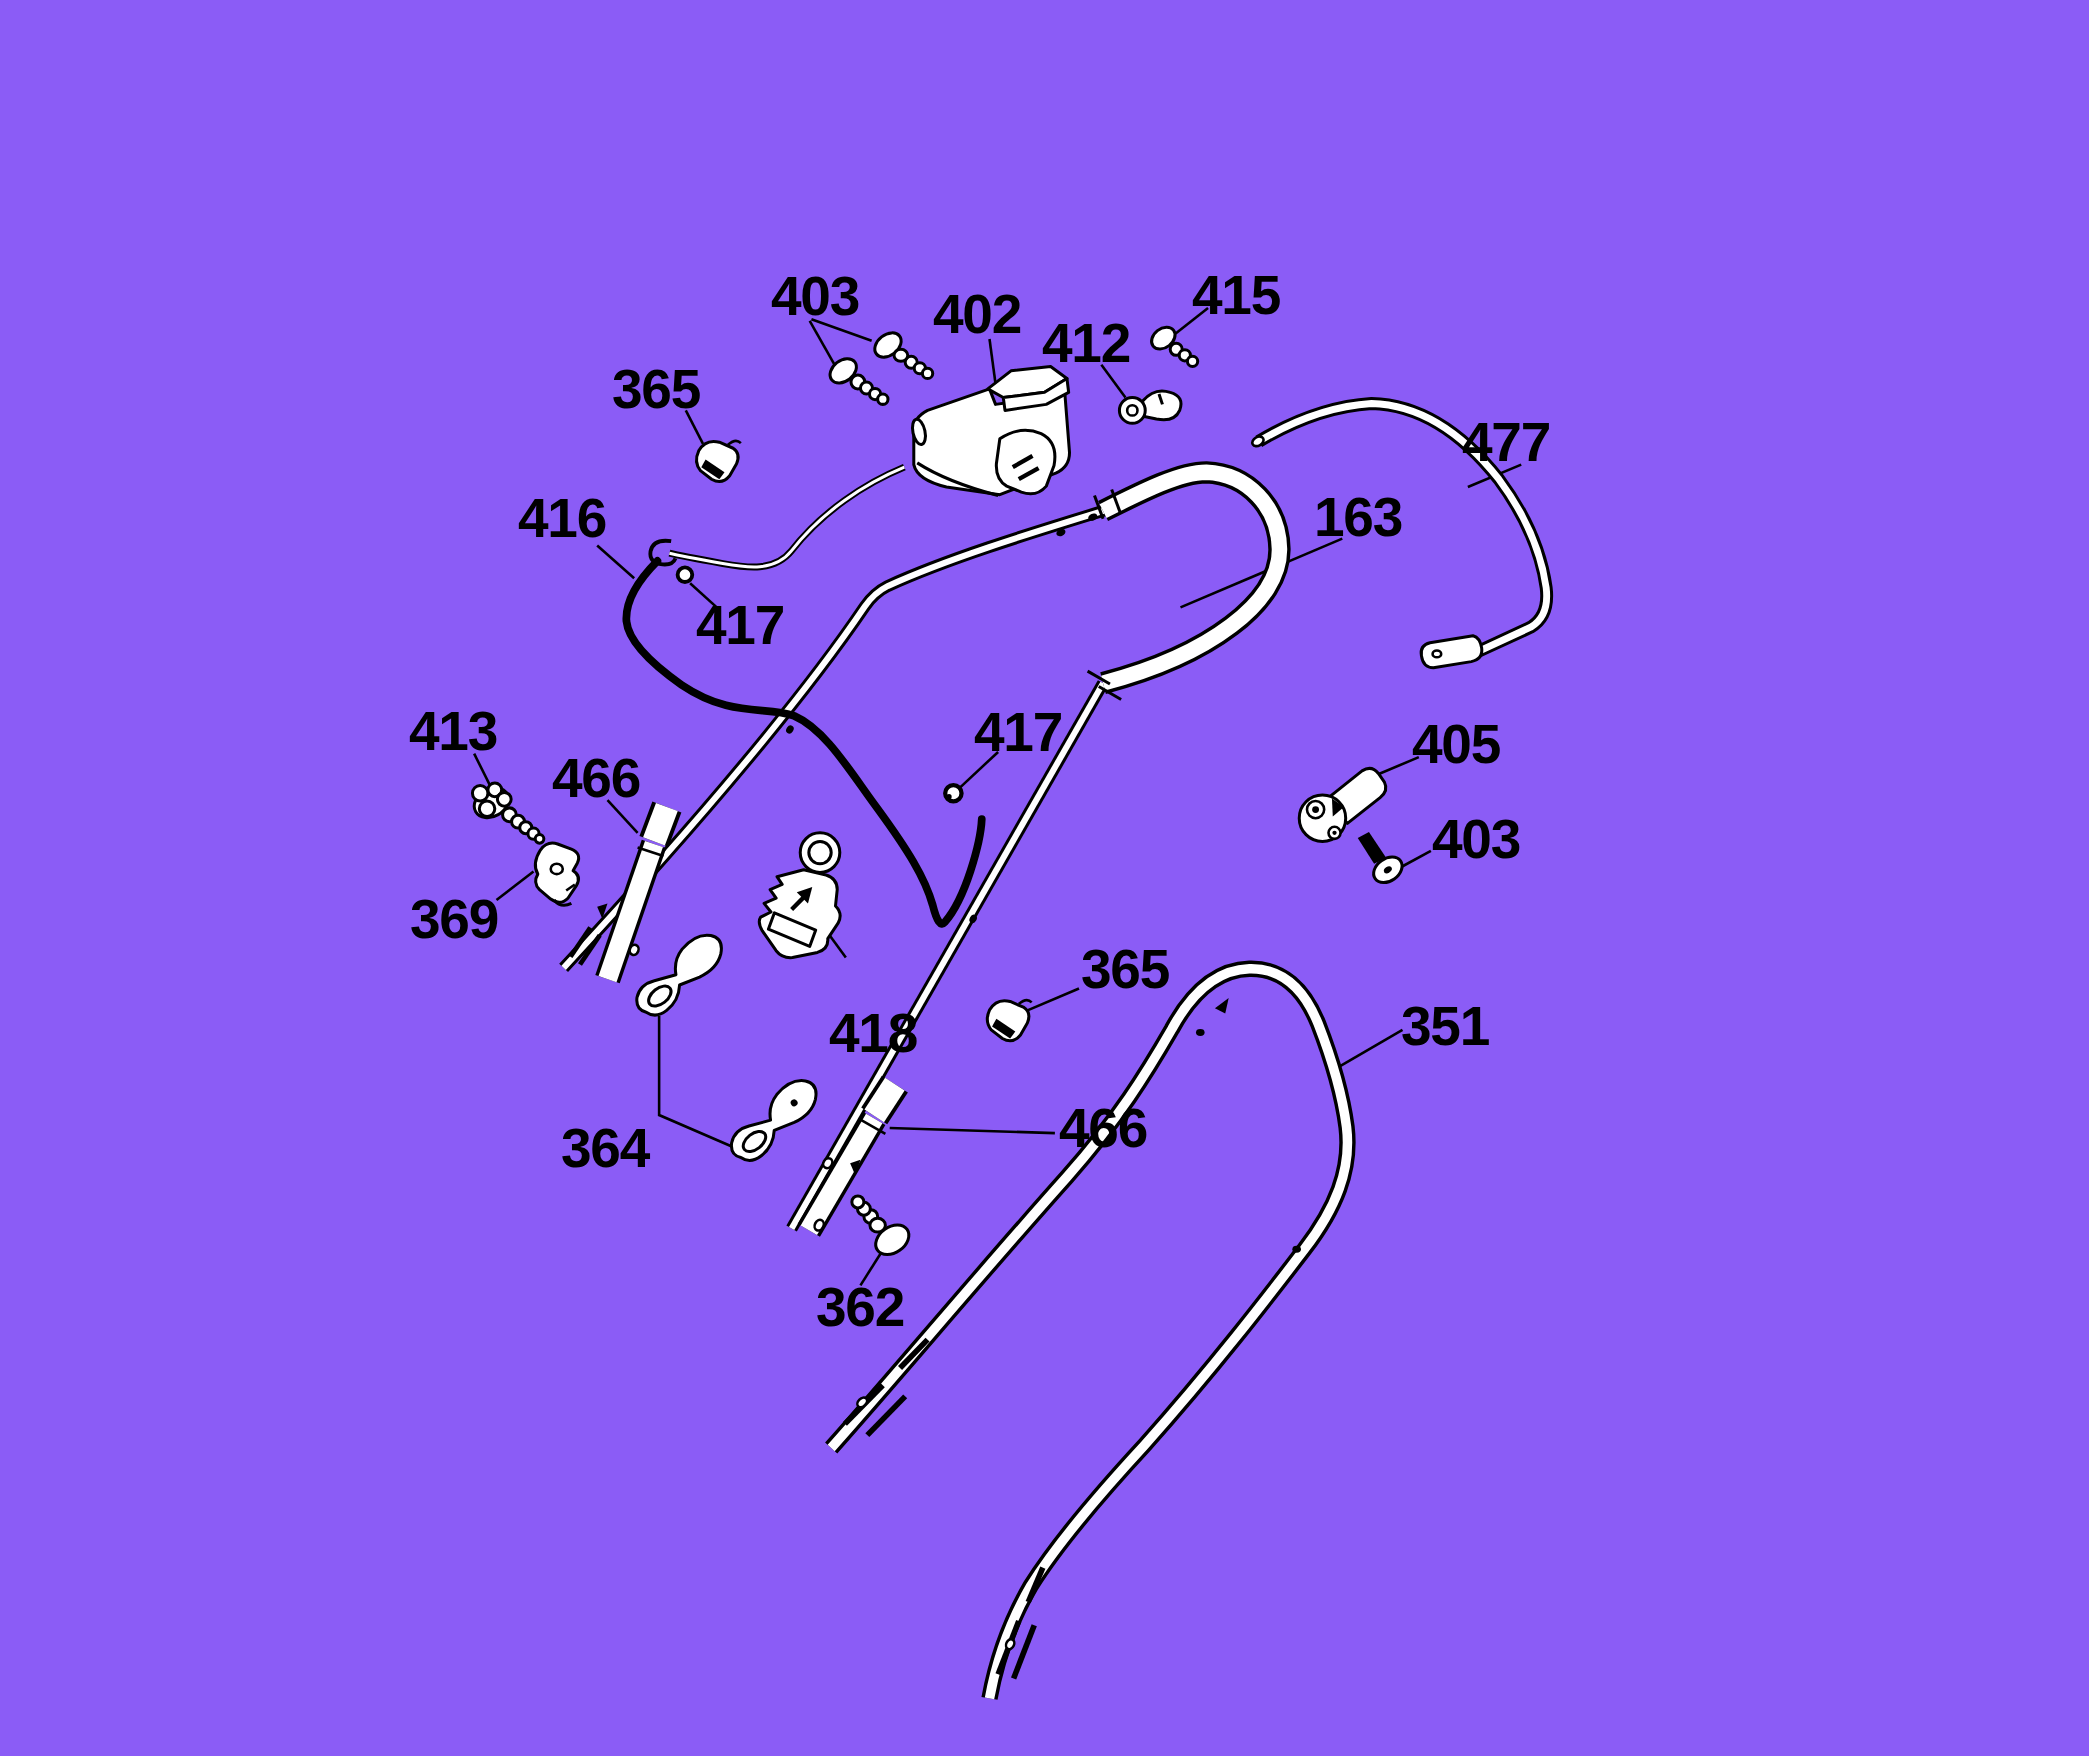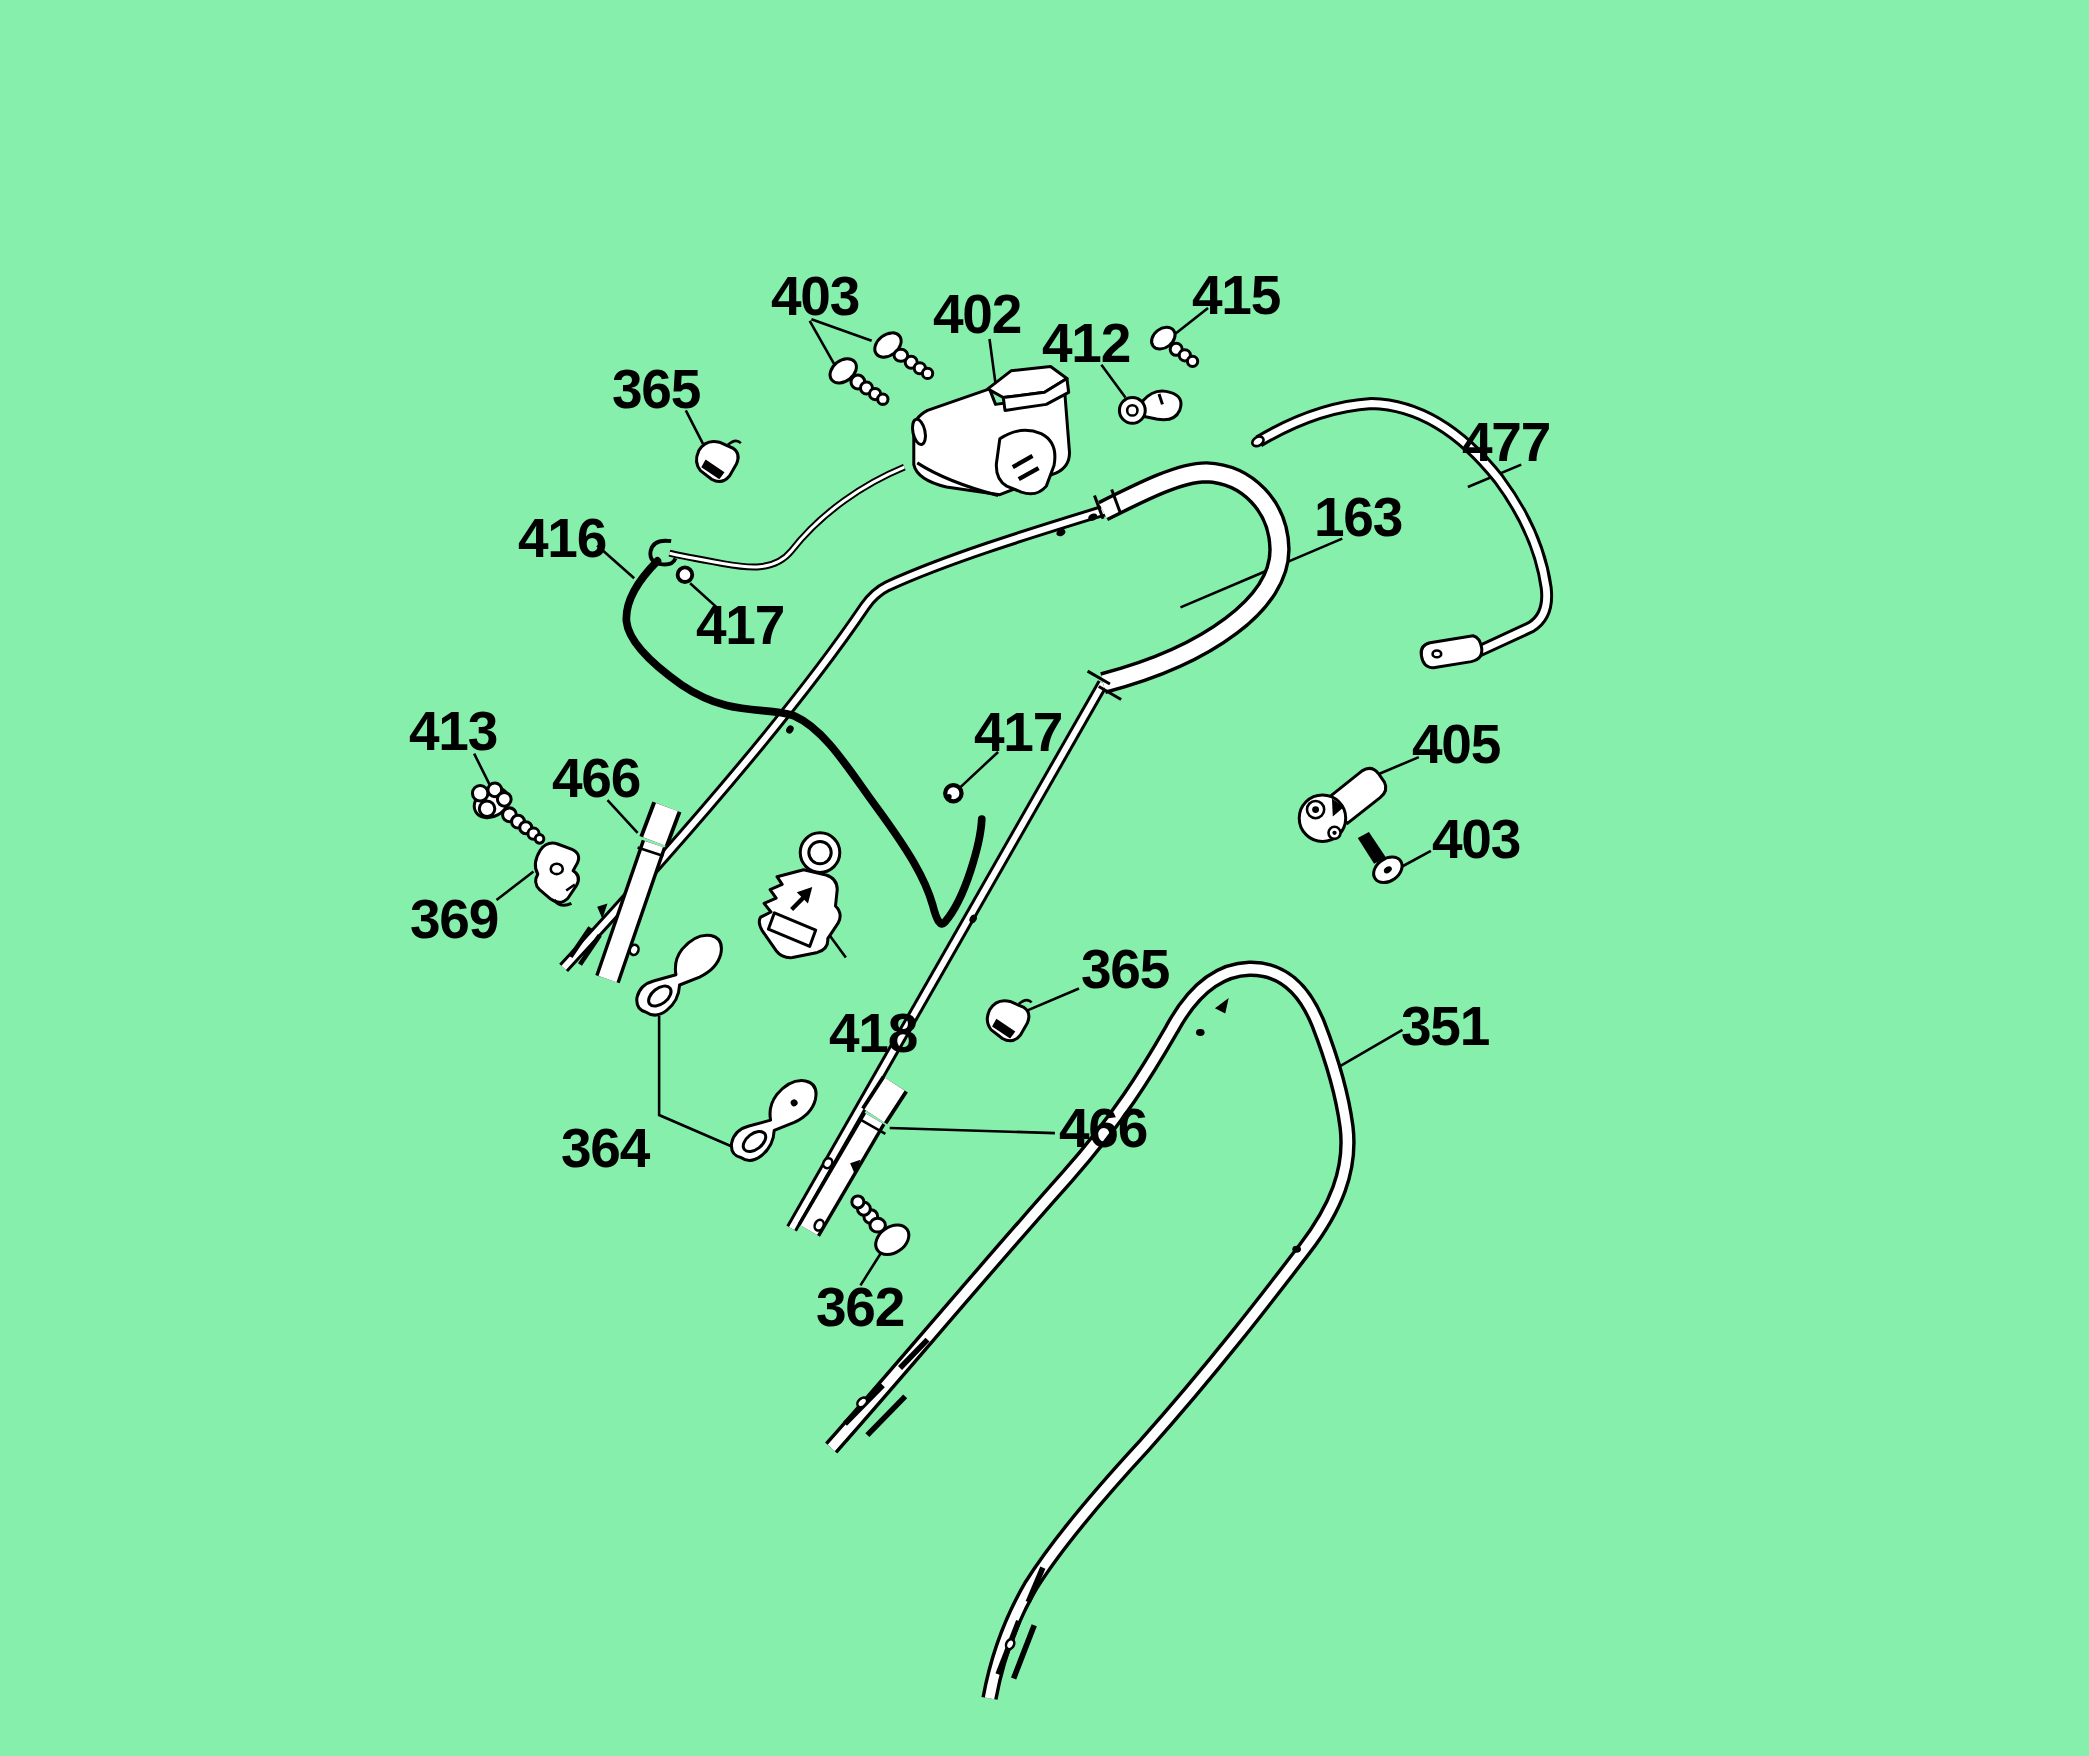--- a/index.html
+++ b/index.html
@@ -1,16 +1,16 @@
 <!DOCTYPE html>
 <html style="font-size:13.8px"><head>
 <meta charset="utf-8">
 <style>
   html,body{margin:0;padding:0;background:#fff;}
-  .stage{position:relative;width:2090px;height:1756px;background:#86efac;overflow:hidden;
+  .stage{position:relative;width:2090px;height:1756px;background:#8b5cf6;overflow:hidden;
          font-family:"Liberation Sans",sans-serif;}
   .art{position:absolute;left:0;top:0;}
   .lbl{position:absolute;transform:translate(-50%,-50%);
        font:700 55px/1 "Liberation Sans",sans-serif;letter-spacing:-1.3px;
        color:#000;white-space:nowrap;}
   .t-out{fill:none;stroke:#000;stroke-linecap:butt;stroke-linejoin:round;}
   .t-in{fill:none;stroke:#fff;stroke-linecap:butt;stroke-linejoin:round;}
   .part{fill:#fff;stroke:#000;stroke-width:3.5;stroke-linejoin:round;}
   .blk{fill:#000;stroke:none;}
   .hole{fill:#fff;stroke:#000;stroke-width:3;}
@@ -288,21 +288,21 @@
 
   </svg>
 
   <div class="lbl" style="left:815px;top:296px">403</div>
   <div class="lbl" style="left:977px;top:314px">402</div>
   <div class="lbl" style="left:1086px;top:343px">412</div>
   <div class="lbl" style="left:1236px;top:295px">415</div>
   <div class="lbl" style="left:656px;top:389px">365</div>
   <div class="lbl" style="left:1506px;top:442px">477</div>
   <div class="lbl" style="left:1358px;top:517px">163</div>
-  <div class="lbl" style="left:562px;top:538px">416</div>
+  <div class="lbl" style="left:562px;top:518px">416</div>
   <div class="lbl" style="left:740px;top:625px">417</div>
   <div class="lbl" style="left:453px;top:731px">413</div>
   <div class="lbl" style="left:596px;top:778px">466</div>
   <div class="lbl" style="left:454px;top:919px">369</div>
   <div class="lbl" style="left:1018px;top:732px">417</div>
   <div class="lbl" style="left:1456px;top:744px">405</div>
   <div class="lbl" style="left:1476px;top:839px">403</div>
   <div class="lbl" style="left:873px;top:1033px">418</div>
   <div class="lbl" style="left:1125px;top:969px">365</div>
   <div class="lbl" style="left:1445px;top:1026px">351</div>

